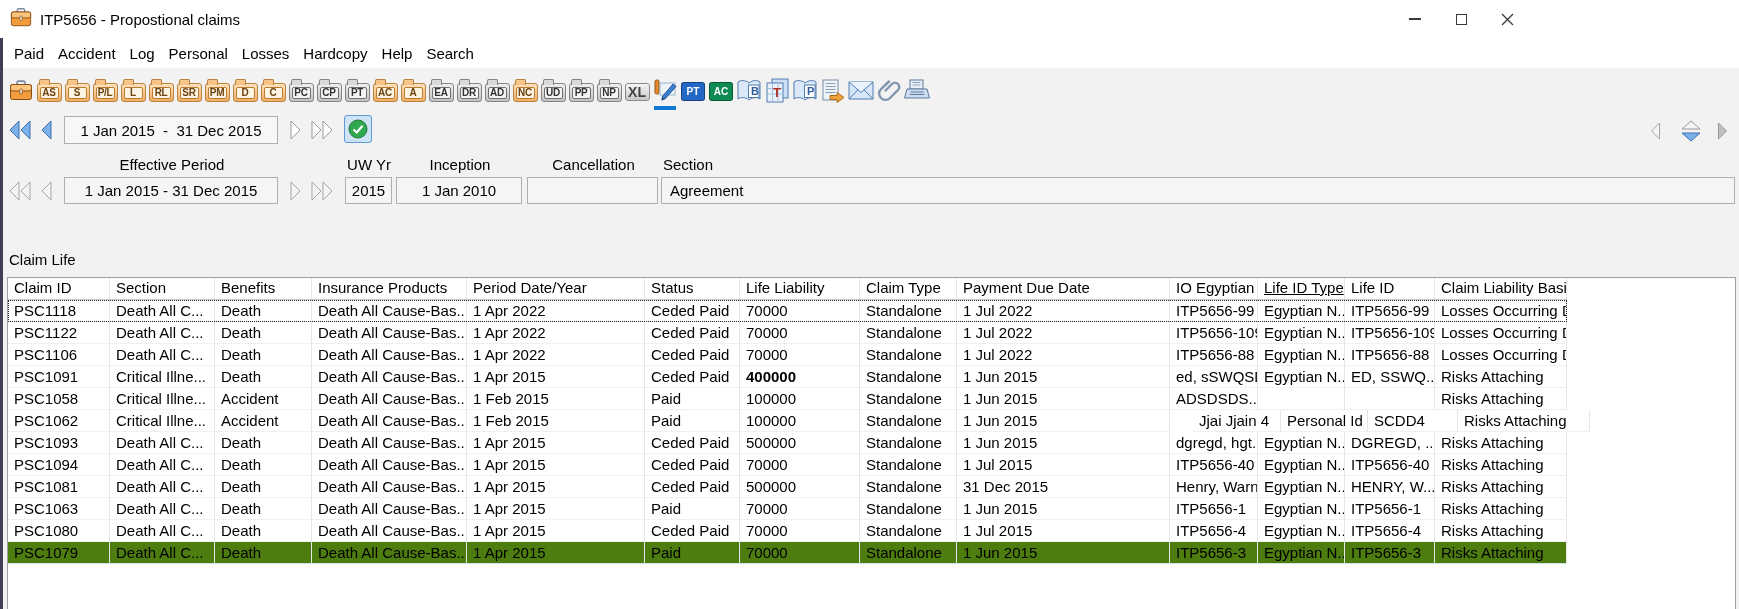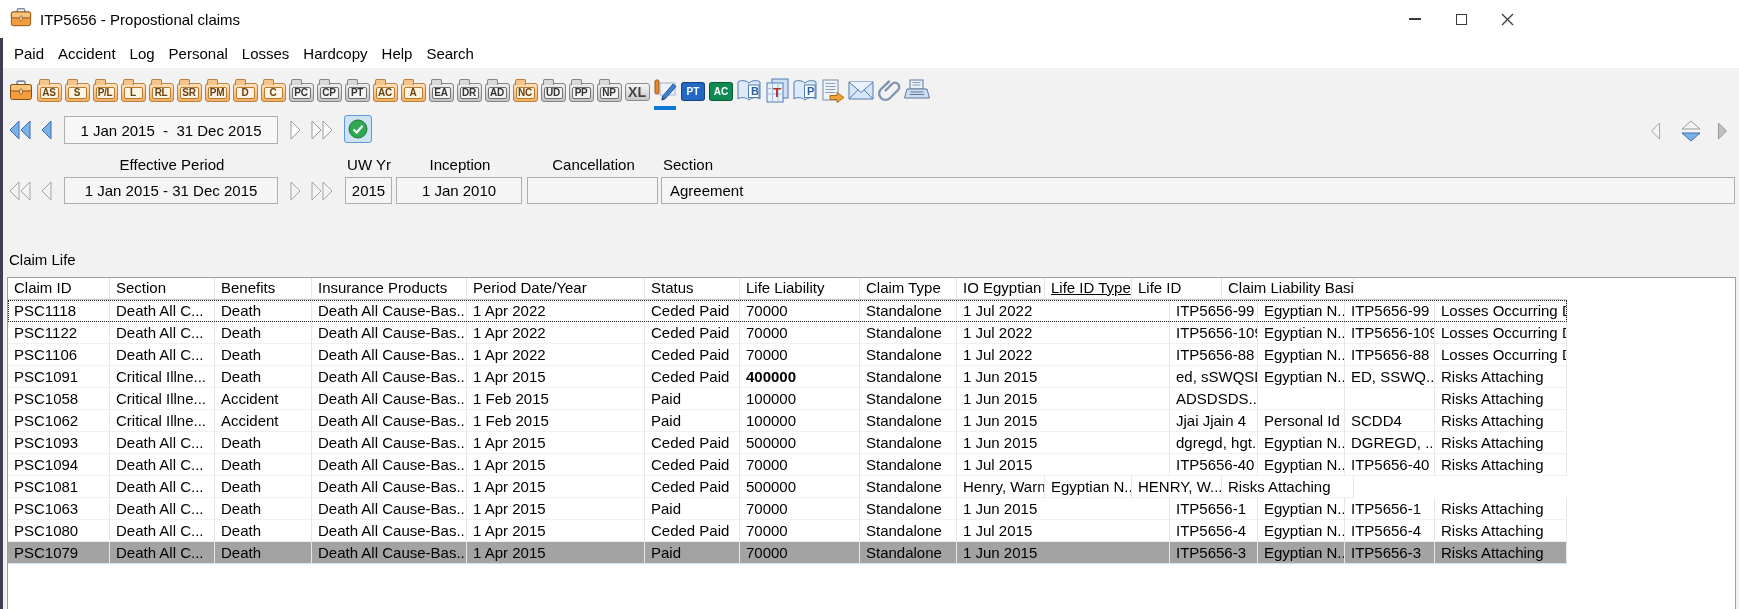--- a/index.html
+++ b/index.html
@@ -63,21 +63,21 @@
   .cl-title { position:absolute; left:9px; top:251px; font-size:15px; }
   .table { position:absolute; left:7px; top:277px; right:3px; bottom:0; background:#fff;
            border:1px solid #9f9f9f; border-bottom:none; overflow:hidden; }
   .thead { display:flex; width:1559px; border-bottom:1px solid #c9c9c9; }
   .row   { display:flex; width:1559px; }
   .cell  { flex:none; height:22px; line-height:21px; font-size:15px; padding-left:6px;
            border-right:1px solid #e6e6e6; white-space:pre; overflow:hidden; }
   .hcell { height:21px; line-height:20px; }
   .row .cell { border-bottom:1px solid #f0f0f0; }
   .row.focus { outline:1px dotted #222; outline-offset:-1px; }
-  .row.selected { background:#a3a3a3; }
+  .row.selected { background:#4d7c0f; }
   .row.selected .cell { border-bottom-color:#cfe4f0; }
 </style>
 </head>
 <body>
 
 <div class="left-edge"></div>
 
 <div class="titlebar">
   <span>
     <svg width="22" height="22" viewBox="0 0 24 24">
@@ -383,20 +383,21 @@
 <div class="table">
   <div class="thead" id="thead">
       <div class="cell hcell" style="width: 102px;">Claim ID</div>
       <div class="cell hcell" style="width: 105px;">Section</div>
       <div class="cell hcell" style="width: 97px;">Benefits</div>
       <div class="cell hcell" style="width: 155px;">Insurance Products</div>
       <div class="cell hcell" style="width: 178px;">Period Date/Year</div>
       <div class="cell hcell" style="width: 95px;">Status</div>
       <div class="cell hcell" style="width: 120px;">Life Liability</div>
       <div class="cell hcell" style="width: 97px;">Claim Type</div>
+      <div class="cell hcell" style="width: 213px;">Payment Due Date</div>
       <div class="cell hcell" style="width: 88px;">IO Egyptian</div>
       <div class="cell hcell" style="width: 87px; text-decoration: underline;">Life ID Type</div>
       <div class="cell hcell" style="width: 90px;">Life ID</div>
       <div class="cell hcell" style="width: 132px;">Claim Liability Basis</div>
     </div>
   <div class="tbody" id="tbody">
       <div class="row focus">
         <div class="cell" style="width: 102px;">PSC1118</div>
         <div class="cell" style="width: 105px;">Death All C...</div>
         <div class="cell" style="width: 97px;">Death</div>
@@ -474,21 +475,21 @@
       <div class="row">
         <div class="cell" style="width: 102px;">PSC1062</div>
         <div class="cell" style="width: 105px;">Critical Illne...</div>
         <div class="cell" style="width: 97px;">Accident</div>
         <div class="cell" style="width: 155px;">Death All Cause-Bas...</div>
         <div class="cell" style="width: 178px;">1 Feb 2015</div>
         <div class="cell" style="width: 95px;">Paid</div>
         <div class="cell" style="width: 120px;">100000</div>
         <div class="cell" style="width: 97px;">Standalone</div>
         <div class="cell" style="width: 213px;">1 Jun 2015</div>
-        <div class="cell" style="width: 88px;">Jjai Jjain 4</div>
+        <div class="cell" style="width: 88px; margin-left: 23px;">Jjai Jjain 4</div>
         <div class="cell" style="width: 87px;">Personal Id ...</div>
         <div class="cell" style="width: 90px;">SCDD4</div>
         <div class="cell" style="width: 132px;">Risks Attaching</div>
       </div>
       <div class="row">
         <div class="cell" style="width: 102px;">PSC1093</div>
         <div class="cell" style="width: 105px;">Death All C...</div>
         <div class="cell" style="width: 97px;">Death</div>
         <div class="cell" style="width: 155px;">Death All Cause-Bas...</div>
         <div class="cell" style="width: 178px;">1 Apr 2015</div>
@@ -518,20 +519,21 @@
       </div>
       <div class="row">
         <div class="cell" style="width: 102px;">PSC1081</div>
         <div class="cell" style="width: 105px;">Death All C...</div>
         <div class="cell" style="width: 97px;">Death</div>
         <div class="cell" style="width: 155px;">Death All Cause-Bas...</div>
         <div class="cell" style="width: 178px;">1 Apr 2015</div>
         <div class="cell" style="width: 95px;">Ceded Paid</div>
         <div class="cell" style="width: 120px;">500000</div>
         <div class="cell" style="width: 97px;">Standalone</div>
+        <div class="cell" style="width: 213px;">31 Dec 2015</div>
         <div class="cell" style="width: 88px;">Henry, Warne</div>
         <div class="cell" style="width: 87px;">Egyptian N...</div>
         <div class="cell" style="width: 90px;">HENRY, W...</div>
         <div class="cell" style="width: 132px;">Risks Attaching</div>
       </div>
       <div class="row">
         <div class="cell" style="width: 102px;">PSC1063</div>
         <div class="cell" style="width: 105px;">Death All C...</div>
         <div class="cell" style="width: 97px;">Death</div>
         <div class="cell" style="width: 155px;">Death All Cause-Bas...</div>

